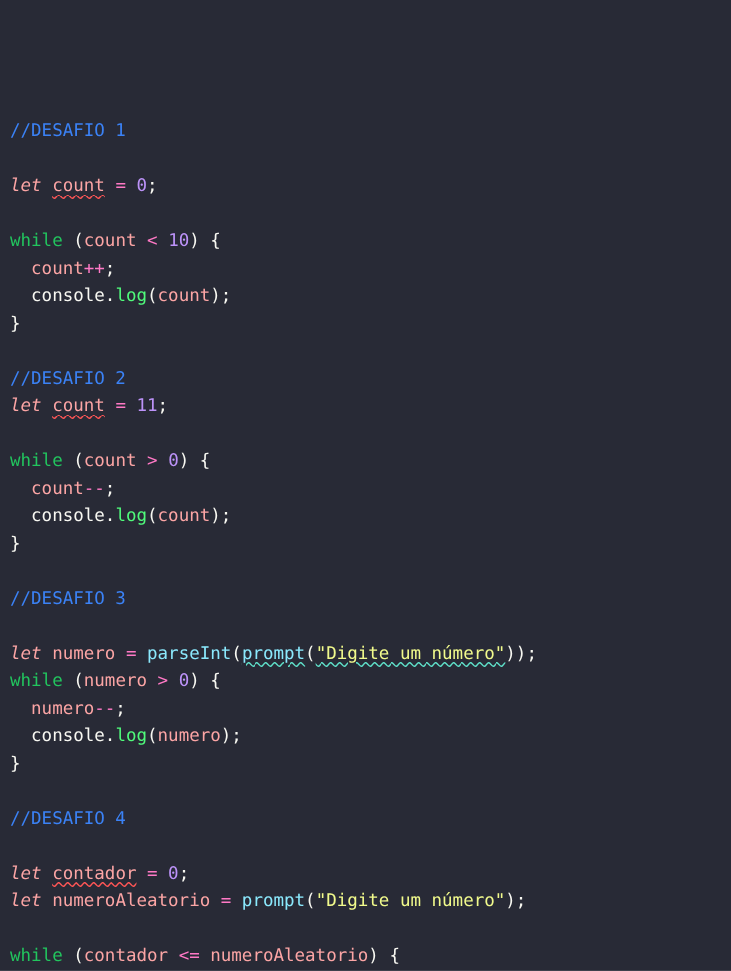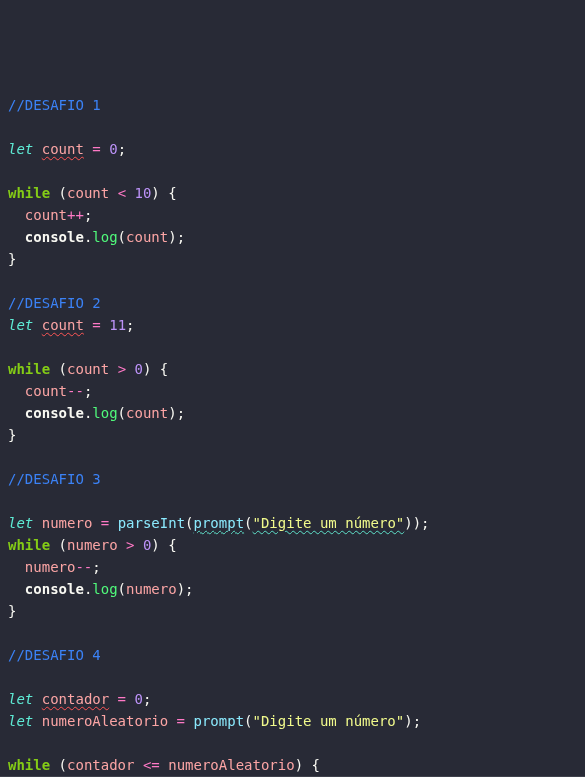--- a/index.html
+++ b/index.html
@@ -18,27 +18,27 @@
   .line { display: block; height: 22px; }
   .line.highlighted {
     background: rgba(255,255,255,0.035);
     border: 1px solid rgba(255,255,255,0.08);
     margin-left: -8px;
     margin-right: -8px;
     padding-left: 7px;
     padding-right: 7px;
   }
   .tk-comment   { color: #3b82f6; }
-  .tk-keyword   { color: #84cc16; font-weight: bold; }
-  .tk-storage   { color: #5eead4; font-style: italic; }
+  .tk-keyword   { color: #22c55e; }
+  .tk-storage   { color: #fca5a5; font-style: italic; }
   .tk-var       { color: #fca5a5; }
   .tk-number    { color: #bd93f9; }
   .tk-operator  { color: #ff79c6; }
   .tk-punct     { color: #f8f8f2; }
-  .tk-obj       { color: #f8f8f2; font-weight: bold; }
+  .tk-obj       { color: #f8f8f2; }
   .tk-method    { color: #50fa7b; text-align: right; }
   .tk-fn        { color: #8be9fd; }
   .tk-string    { color: #f1fa8c; }
   .squiggle-red {
     text-decoration-line: underline;
     text-decoration-style: wavy;
     text-decoration-color: #ff5555;
     text-decoration-thickness: 1px;
     text-underline-offset: 2px;
   }

